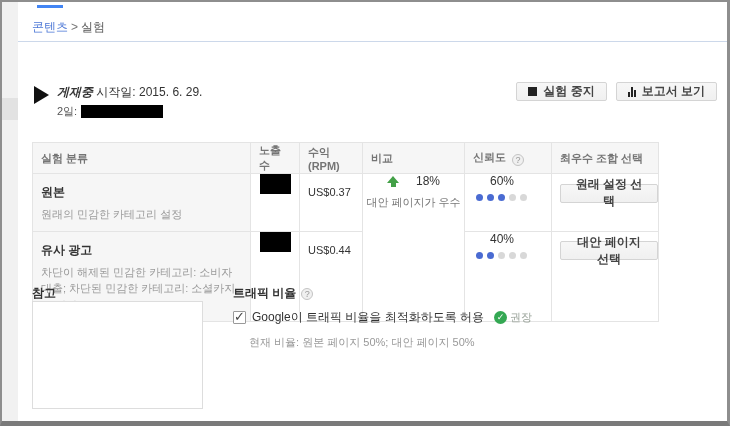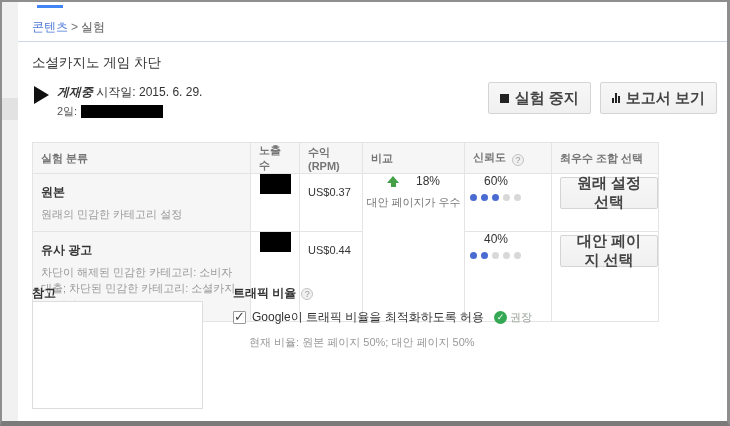--- a/index.html
+++ b/index.html
@@ -14,23 +14,23 @@
   .breadcrumb .sep{ color:#777; margin:0 3px; }
   .breadcrumb-divider{ position:absolute; left:16px; right:0; top:39px; height:1px; background:#ccd8ea; }
   .page-title{ position:absolute; left:30px; top:52px; font-size:13.5px; color:#333; }
   .status{ position:absolute; left:32px; top:82px; display:flex; align-items:flex-start; }
   .play-icon{ width:0; height:0; border-left:15px solid #111; border-top:9px solid transparent; border-bottom:9px solid transparent; margin-right:8px; margin-top:2px; }
   .status-line1{ font-size:12px; color:#333; }
   .status-line1 b{ font-weight:bold;font-style:italic; }
   .status-line2{ font-size:11px; color:#555; margin-top:3px; display:flex; align-items:center; }
   .redact-sm{ display:inline-block; width:82px; height:13px; background:#000; margin-left:4px; }
   .top-buttons{ position:absolute; top:80px; right:10px; display:flex; gap:9px; }
-  .gbtn{ display:inline-flex; align-items:center; gap:6px; height:32px; padding:0 11px;
+  .gbtn{ display:inline-flex; align-items:center; gap:6px; height:19px; padding:0 11px;
     background:linear-gradient(#f7f7f7,#f0f0f0); border:1px solid #d4d4d4; border-radius:2px;
-    font-size:15px; font-weight:bold; color:#444; cursor:pointer; font-family:inherit; }
+    font-size:12px; font-weight:bold; color:#444; cursor:pointer; font-family:inherit; }
   .stop-sq{ width:9px; height:9px; background:#222; display:inline-block; }
   .chart-ic{ display:inline-flex; align-items:flex-end; gap:1px; height:10px; }
   .chart-ic i{ display:block; width:2px; background:#222; }
   .chart-ic i:nth-child(1){ height:5px; } .chart-ic i:nth-child(2){ height:10px; } .chart-ic i:nth-child(3){ height:7px; }
   table.results{ position:absolute; left:30px; top:140px; border-collapse:collapse; table-layout:fixed; }
   table.results td, table.results th{ border:1px solid #e4e4e4; vertical-align:top; text-align:left; }
   table.results th{ background:#f6f6f6; color:#757575; font-size:11px; font-weight:bold; height:25px; padding:0 8px; vertical-align:middle; }
   .col-name{ width:218px; } .col-imp{ width:49px; } .col-rpm{ width:63px; }
   .col-cmp{ width:102px; } .col-conf{ width:87px; } .col-best{ width:107px; }
   td.name-cell{ background:#f6f6f6; padding:10px 8px 8px 8px; }
@@ -40,21 +40,21 @@
   .redact-box{ width:31px; height:20px; background:#000; margin:0 auto; }
   td.rpm-cell{ font-size:11px; color:#333; padding:12px 8px; }
   td.cmp-cell{ vertical-align:middle; text-align:center; }
   .cmp-inner{ display:flex; flex-direction:column; align-items:center; gap:7px; }
   .cmp-top{ display:flex; align-items:center; gap:16px; }
   .up-arrow{ position:relative; width:13px; height:11px; }
   .up-arrow:before{ content:""; position:absolute; left:0; top:0; border-left:6.5px solid transparent; border-right:6.5px solid transparent; border-bottom:7px solid #43a047; }
   .up-arrow:after{ content:""; position:absolute; left:4px; top:7px; width:5px; height:4px; background:#43a047; }
   .cmp-val{ font-size:12px; color:#333; }
   .cmp-note{ font-size:11px; color:#777; }
-  td.conf-cell{ vertical-align:middle; padding-left:5px; }
+  td.conf-cell{ vertical-align:middle; padding-left:11px; }
   .conf-block{ width:52px; text-align:center; }
   .conf-val{ font-size:12px; color:#333; margin-bottom:6px; }
   .dots{ display:flex; gap:4px; justify-content:flex-start; }
   .dot{ width:7px; height:7px; border-radius:50%; background:#d8d8d8; }
   .dot.filled{ background:#4a6bd2; }
   td.best-cell{ vertical-align:middle; padding-left:8px;margin-top:31px; }
   .row1 td{ height:48px; } .row2 td{ height:62px; }
   .notes-label{ position:absolute; left:30px; top:283px; font-size:12px; font-weight:bold; color:#333; }
   .notes-area{ position:absolute; left:30px; top:299px; width:171px; height:108px; border:1px solid #ddd; resize:none; font-family:inherit; font-size:12px; padding:4px; }
   .traffic{ position:absolute; left:231px; top:283px; }
@@ -76,21 +76,20 @@
   <div class="left-strip">
     <div class="thumb"></div>
   </div>
   <div class="tab-indicator"></div>
 
   <div class="breadcrumb">
     <a>콘텐츠</a><span class="sep">&gt;</span><span>실험</span>
   </div>
   <div class="breadcrumb-divider"></div>
 
-  <div class="page-title">소셜카지노 게임 차단</div>
 
   <div class="status">
     <div class="play-icon"></div>
     <div>
       <div class="status-line1">
         <b>게재중</b>
         <span>시작일: 2015. 6. 29.</span>
       </div>
       <div class="status-line2">
         <span>2일:</span>

